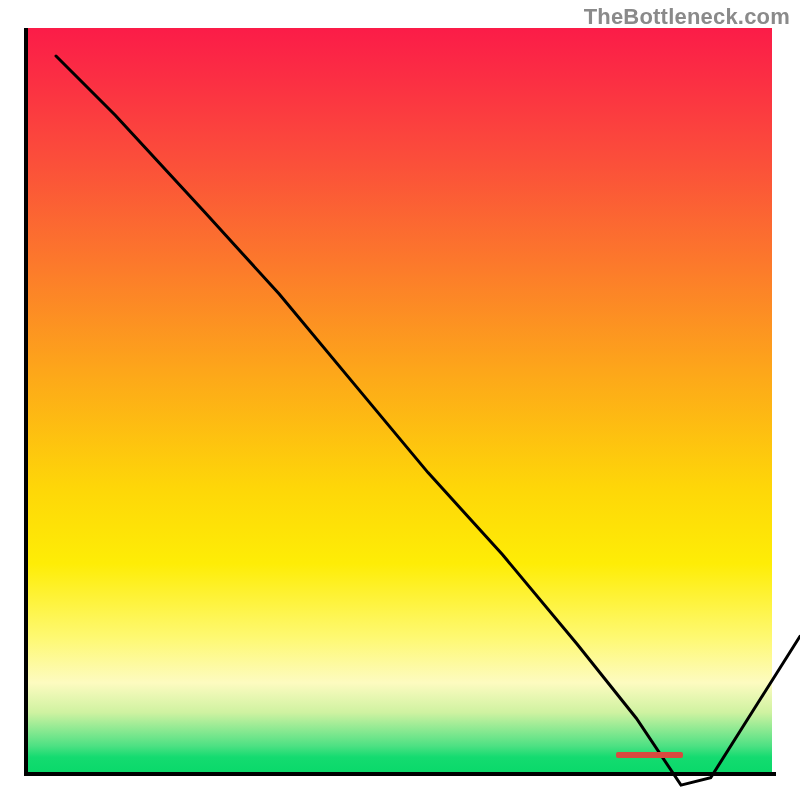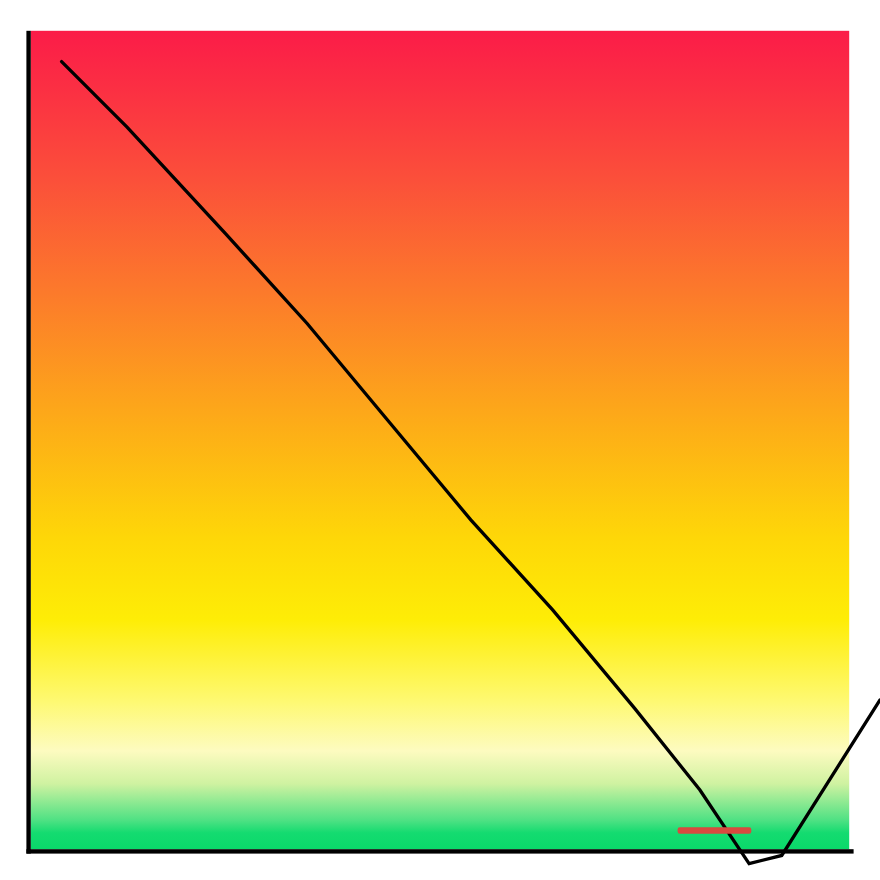--- a/index.html
+++ b/index.html
@@ -81,20 +81,21 @@
     position: absolute;
     height: 6px;
     background: #d84a3f;
     border-radius: 2px;
   }
 </style>
 </head>
 <body>
 <div class="container">
 
+  <div class="watermark">TheBottleneck.com</div>
 
   <div class="plot-frame">
     <div class="plot-bg"></div>
     <svg class="line" viewBox="0 0 744 744" preserveAspectRatio="none">
       <path fill="none" stroke="#000000" stroke-width="3" stroke-linecap="round" d="M0.0 0.0 L59.5 59.5 L148.8 156.2 L223.2 238.1 L297.6 327.4 L372.0 416.6 L446.4 498.5 L520.8 587.8 L580.3 662.2 L625.0 729.1 L654.7 721.7 L744.0 580.3"></path>
     </svg>
     <div class="marker" style="left: 587.76px; width: 66.96px; top: 723.888px; background: rgb(216, 74, 63);"></div>
   </div>
 
   <div class="axis-left"></div>

